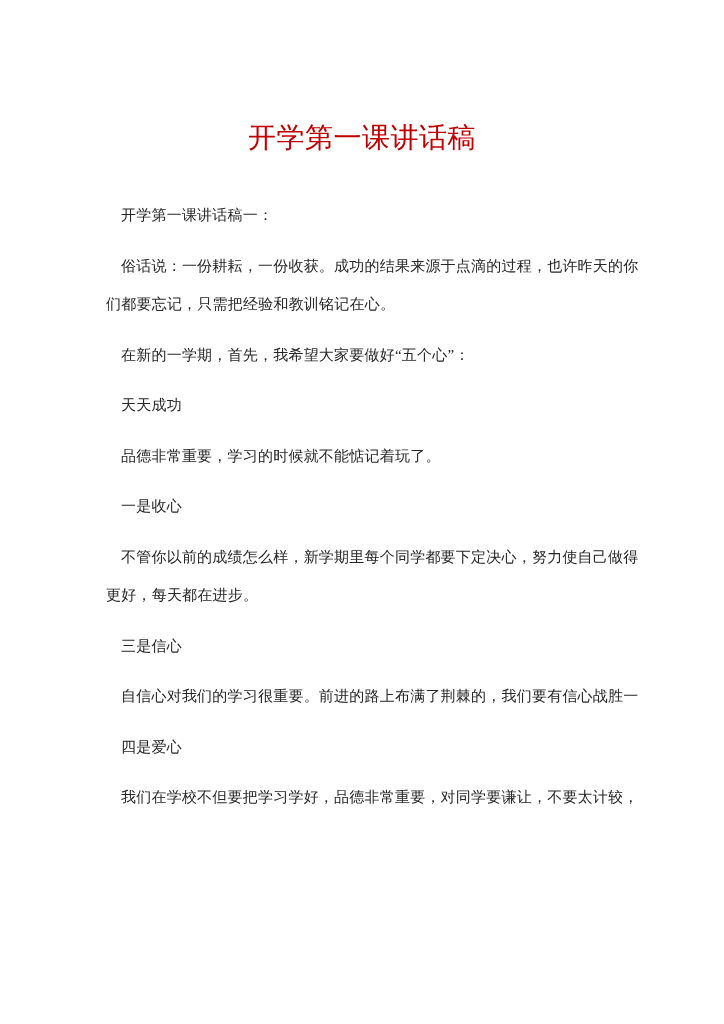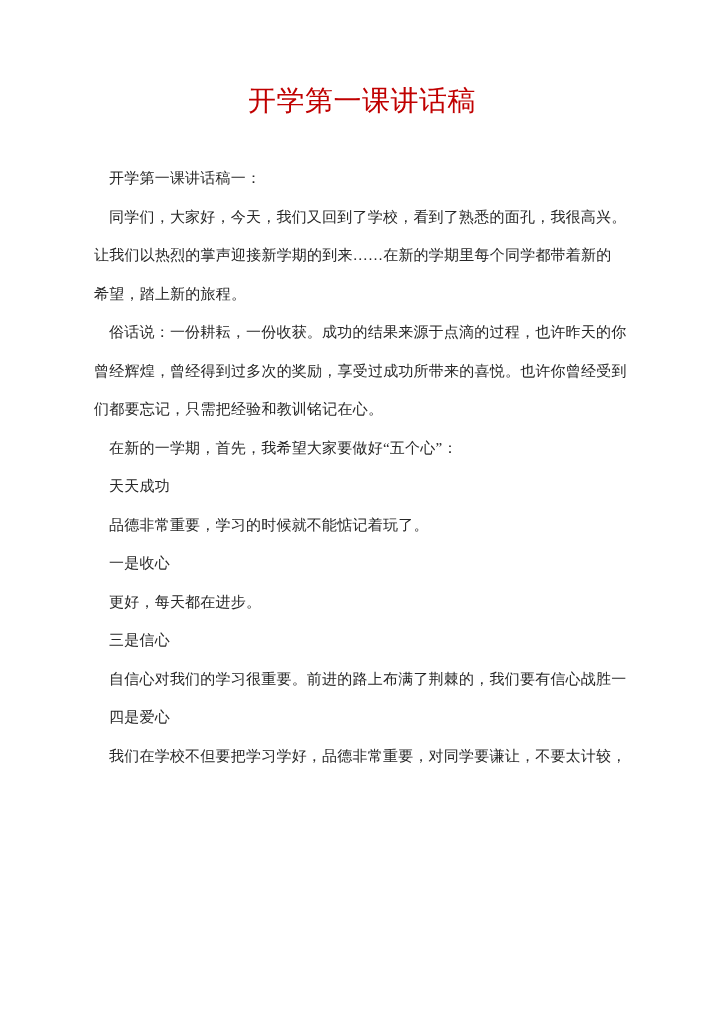--- a/index.html
+++ b/index.html
@@ -14,36 +14,36 @@
     overflow: hidden;
   }
   .page {
     position: relative;
     width: 724px;
     height: 1024px;
     box-sizing: border-box;
   }
   .doc-title {
     margin: 0;
-    padding-top: 83px;
+    padding-top: 120px;
     text-align: center;
     font-size: 28px;
     font-weight: 400;
     line-height: 36px;
     letter-spacing: 0.5px;
     color: var(--title-color, #c00000);
   }
   .doc-body {
     margin: 40px 90px 0 94px;
     font-size: 15px;
     color: var(--body-color, #262626);
     letter-spacing: 0.22px;
   }
   .para {
-    margin: 0;
+    margin: 12px;
     padding: 0;
   }
   .line {
     height: 38.5px;
     line-height: 38.5px;
     white-space: nowrap;
     overflow: visible;
   }
   .para .line:first-child {
     text-indent: 15px;
@@ -52,42 +52,37 @@
 </head>
 <body>
 
 <div class="page">
   <h1 class="doc-title">开学第一课讲话稿</h1>
   <div class="doc-body">
       <div class="para">
         <div class="line">开学第一课讲话稿一：</div>
       </div>
       <div class="para">
-        <div class="line">同学们，大家好，今天，我们又回到了学校，看到了熟悉的面孔，我很高兴。</div>
-        <div class="line">让我们以热烈的掌声迎接新学期的到来……在新的学期里每个同学都带着新的</div>
-        <div class="line">希望，踏上新的旅程。</div>
-      </div>
-      <div class="para">
         <div class="line">俗话说：一份耕耘，一份收获。成功的结果来源于点滴的过程，也许昨天的你</div>
-        <div class="line">曾经辉煌，曾经得到过多次的奖励，享受过成功所带来的喜悦。也许你曾经受到</div>
         <div class="line">们都要忘记，只需把经验和教训铭记在心。</div>
       </div>
       <div class="para">
         <div class="line">在新的一学期，首先，我希望大家要做好“五个心”：</div>
       </div>
       <div class="para">
         <div class="line">天天成功</div>
       </div>
       <div class="para">
         <div class="line">品德非常重要，学习的时候就不能惦记着玩了。</div>
       </div>
       <div class="para">
         <div class="line">一是收心</div>
       </div>
       <div class="para">
+        <div class="line">不管你以前的成绩怎么样，新学期里每个同学都要下定决心，努力使自己做得</div>
         <div class="line">更好，每天都在进步。</div>
       </div>
       <div class="para">
         <div class="line">三是信心</div>
       </div>
       <div class="para">
         <div class="line">自信心对我们的学习很重要。前进的路上布满了荆棘的，我们要有信心战胜一</div>
       </div>
       <div class="para">
         <div class="line">四是爱心</div>

